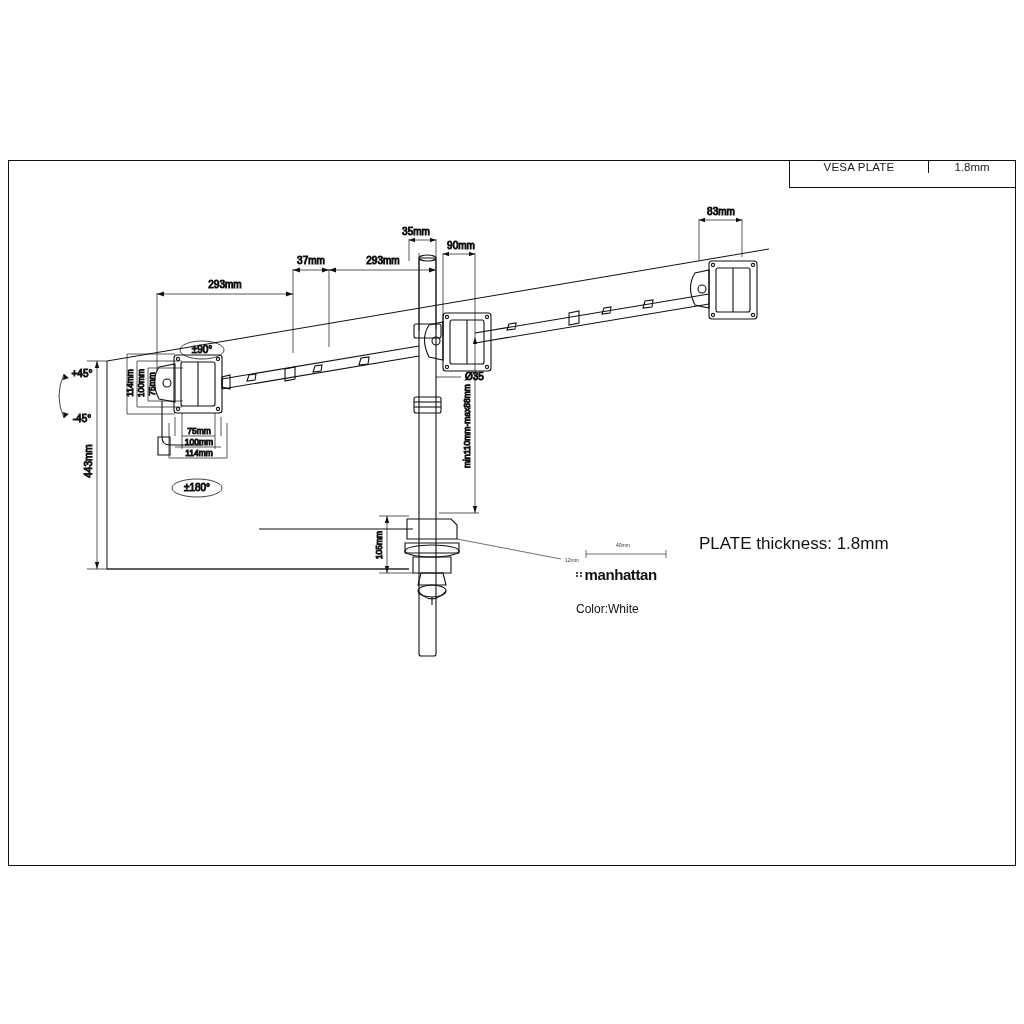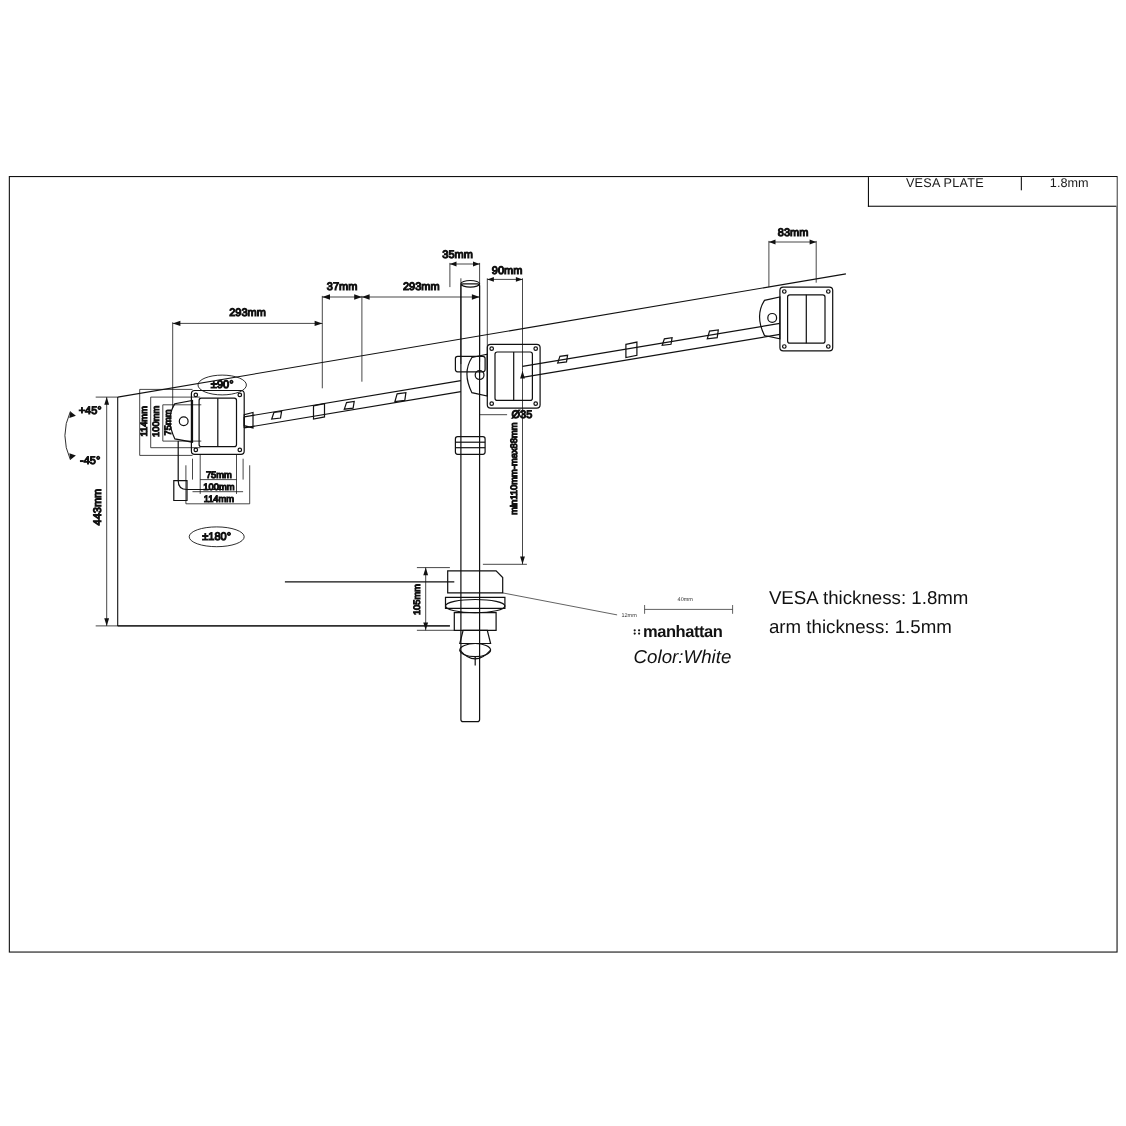--- a/index.html
+++ b/index.html
@@ -106,25 +106,24 @@
   .brand .logo .dots i {
     width: 2px; height: 2px; background: #111; display:block; border-radius: 50%;
   }
   .brand .logo .word {
     font-size: 15px;
     font-weight: bold;
     letter-spacing: -0.4px;
     color: #111;
   }
   .brand .color {
-    margin-top: 5px;
+    margin-top: 19px;
     margin-left: 12px;
-    font-size: 17px;
+    font-size: 12px;
     color: #111;
-    font-style: italic;
   }
 
   svg { display: block; }
   .lbl {
     font-family: "Liberation Sans", sans-serif;
     font-size: 10px;
     fill: #111;
   }
   .lbl-sm { font-size: 8.5px; }
   text { dominant-baseline: middle; }
@@ -386,17 +385,16 @@
           <i></i>
           <i></i>
           <i></i>
         </span>
       <span class="word">manhattan</span>
     </div>
     <div class="color">Color:White</div>
   </div>
 
   <div class="notes">
-    <div>VESA thickness: 1.8mm</div>
-    <div>arm thickness: 1.5mm</div>
+    <div>PLATE thickness: 1.8mm</div>
   </div>
 
 </div>
 
 </body></html>

